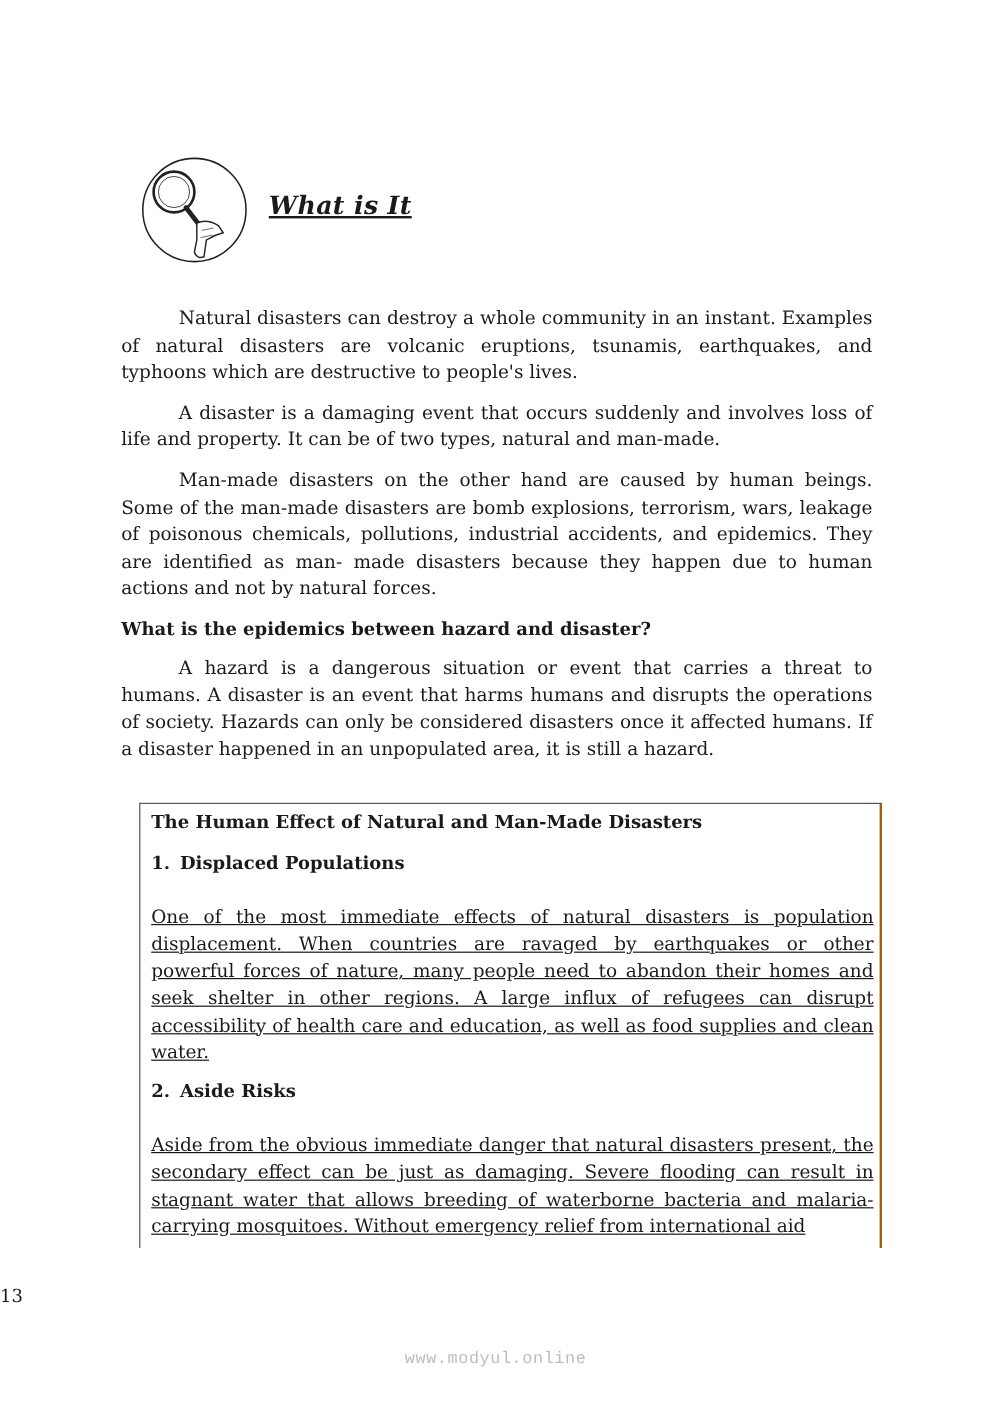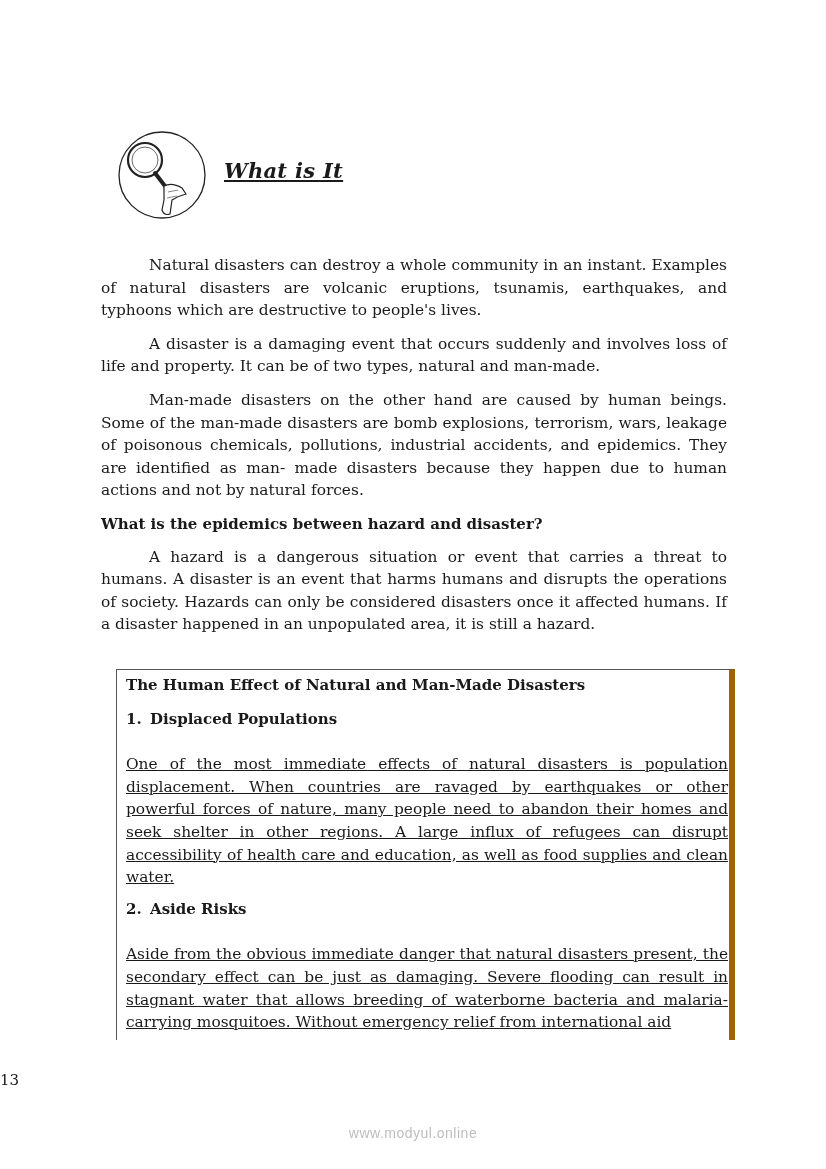--- a/index.html
+++ b/index.html
@@ -7,31 +7,31 @@
          font-family: "DejaVu Serif", "Liberation Serif", serif; color: #1a1a1a; }
   .page { position: absolute; left: 0; top: 0; width: 826px; height: 1169px; }
   .icon-circle { position: absolute; left: 112px; top: 130px; width: 104px; height: 90px; }
   .section-title { position: absolute; left: 224px; top: 158px; font-size: 21px; font-weight: bold;
                    font-style: italic; margin: 0; letter-spacing: 0.3px; text-decoration: underline; }
   .body { position: absolute; left: 101px; width: 626px; font-size: 15.4px; line-height: 22.6px;
           text-align: justify; }
   .body p { margin: 0 0 11px 0; text-indent: 48px; }
   .body h3 { font-size: 15px; font-weight: bold; margin: 0 0 10px 0; }
   .box { position: absolute; left: 116px; top: 669px; width: 619px; height: 371px;
-         border-left: 1px solid #555; border-top: 1px solid #555; border-right: 6px solid #a16207;
+         border-left: 1px solid #555; border-top: 1px solid #555; border-right: 2px solid #a16207;
          box-sizing: border-box; }
   .box-inner { position: absolute; left: 9px; top: 4px; width: 602px; font-size: 15.4px; line-height: 22.6px;
                text-align: justify; }
   .box-inner h4 { font-size: 15px; font-weight: bold; margin: 0 0 11px 0; }
   .box-inner .num { display: inline-block; width: 24px; }
   .box-inner p { margin: 0 0 9px 0; text-decoration: underline; }
   .spacer { height: 12px; }
   .page-number { position: absolute; left: 0; width: 826px; top: 1071px; text-align: left; font-size: 15px; margin: 0; }
   .watermark { position: absolute; left: 0; width: 826px; top: 1125px; text-align: center;
-               font-family: Liberation Sans, sans-serif; font-size: 14px; color: #bdbdbd; margin: 0; letter-spacing: 0.5px; }
+               font-family: Liberation Mono, monospace; font-size: 14px; color: #bdbdbd; margin: 0; letter-spacing: 0.5px; }
 </style>
 </head>
 <body>
 
 <div class="page">
 
   <svg class="icon-circle" viewBox="0 0 104 90">
     <circle cx="50" cy="45" r="43" fill="none" stroke="#222" stroke-width="1.3"></circle>
     <circle cx="33" cy="30" r="17" fill="none" stroke="#222" stroke-width="2.2"></circle>
     <circle cx="33" cy="30" r="13" fill="none" stroke="#444" stroke-width="0.8"></circle>

